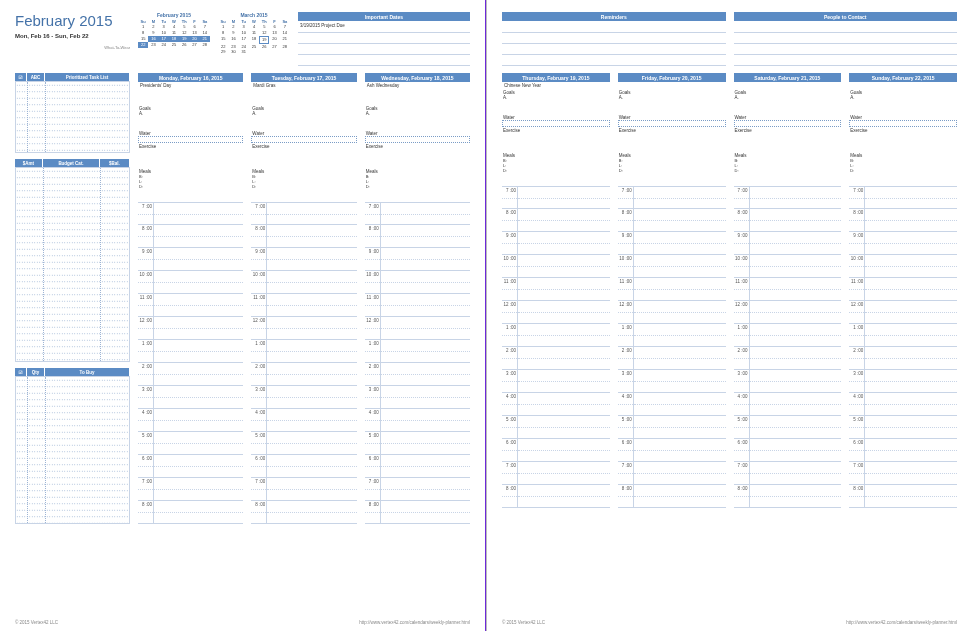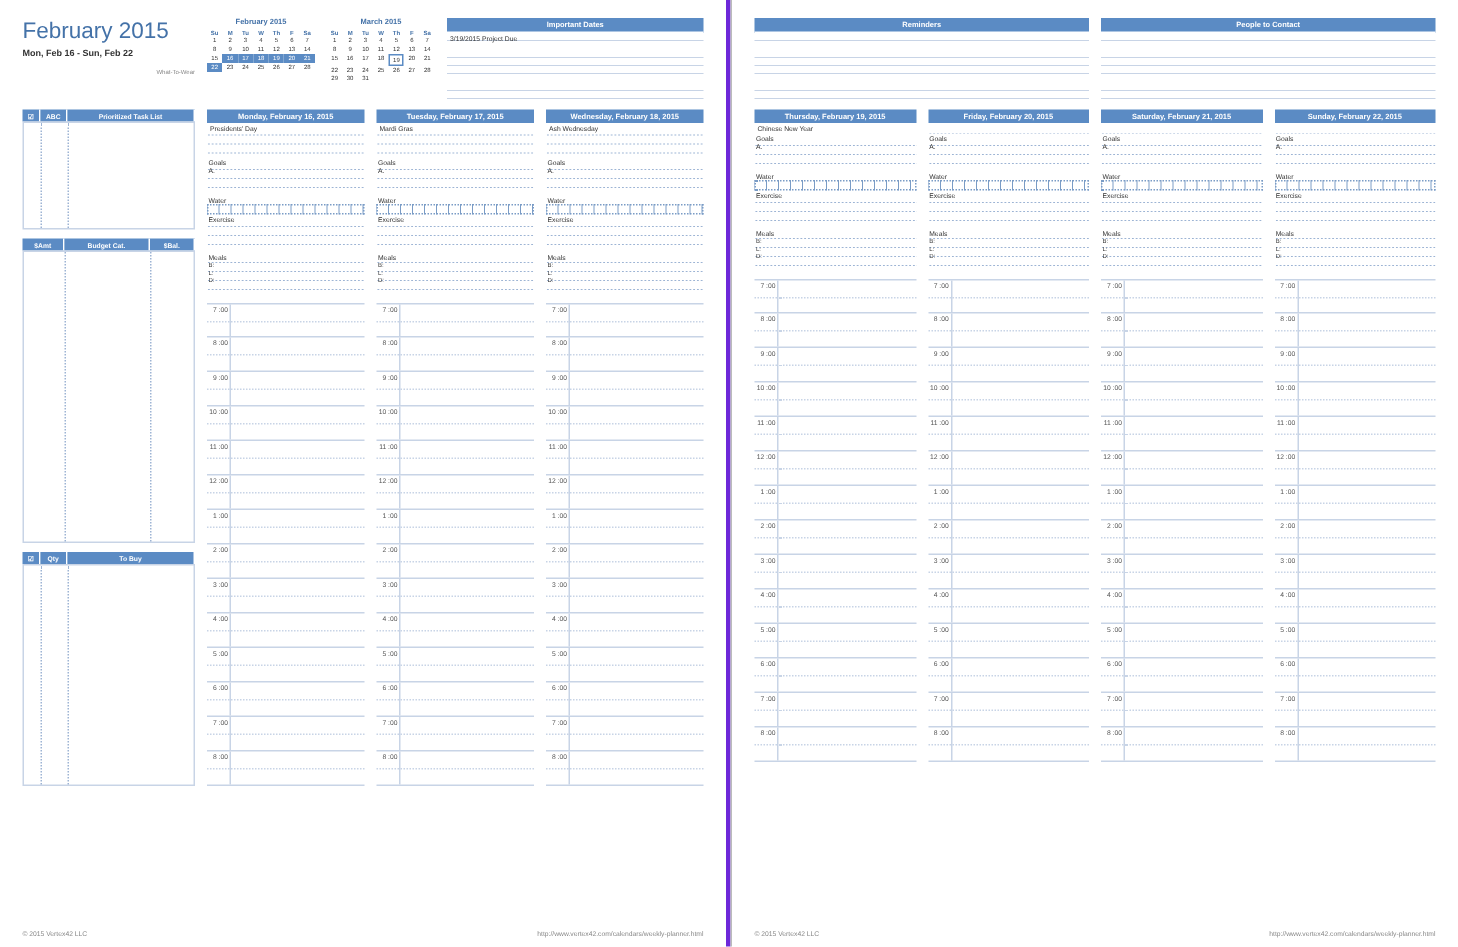--- a/index.html
+++ b/index.html
@@ -1,19 +1,19 @@
 <!DOCTYPE html>
 <html><head>
 <meta charset="utf-8">
 <style>
 *{box-sizing:border-box;margin:0;padding:0}
 body{font-family:Arial,Helvetica,sans-serif;font-size:5px;color:#333;background:#fff;width:972px;height:631px}
 .spread{display:flex;width:972px;height:631px}
 .page{flex:1;padding:12px 15px 8px 15px;position:relative}
-.page.left{border-right:3px solid #6d28d9}
+.page.left{border-right:1px solid #6d28d9}
 .page.right{border-left:1px solid #bbb}
 
 .hdr-row{display:flex;gap:8px;height:58px;margin-bottom:3px}
 .title-block{width:115px}
 .title{font-size:15px;color:#4472a8;font-weight:normal;margin-bottom:4px}
 .date-range{font-size:6px;font-weight:bold;color:#333}
 .wtw{font-size:4px;text-align:right;color:#888;margin-top:6px}
 .mini-cal{width:72px;font-size:4px;text-align:center}
 .mini-cal-title{color:#4472a8;font-weight:bold;margin-bottom:1px;font-size:5px}
 .mini-grid{display:grid;grid-template-columns:repeat(7,1fr);gap:0}

